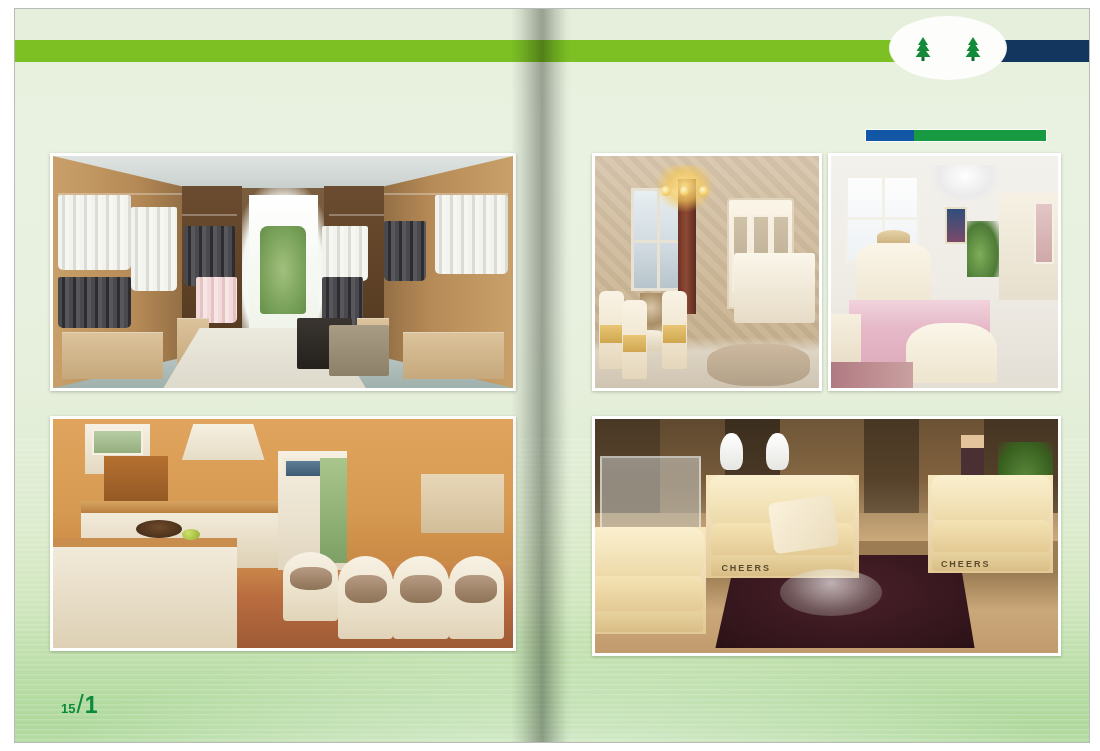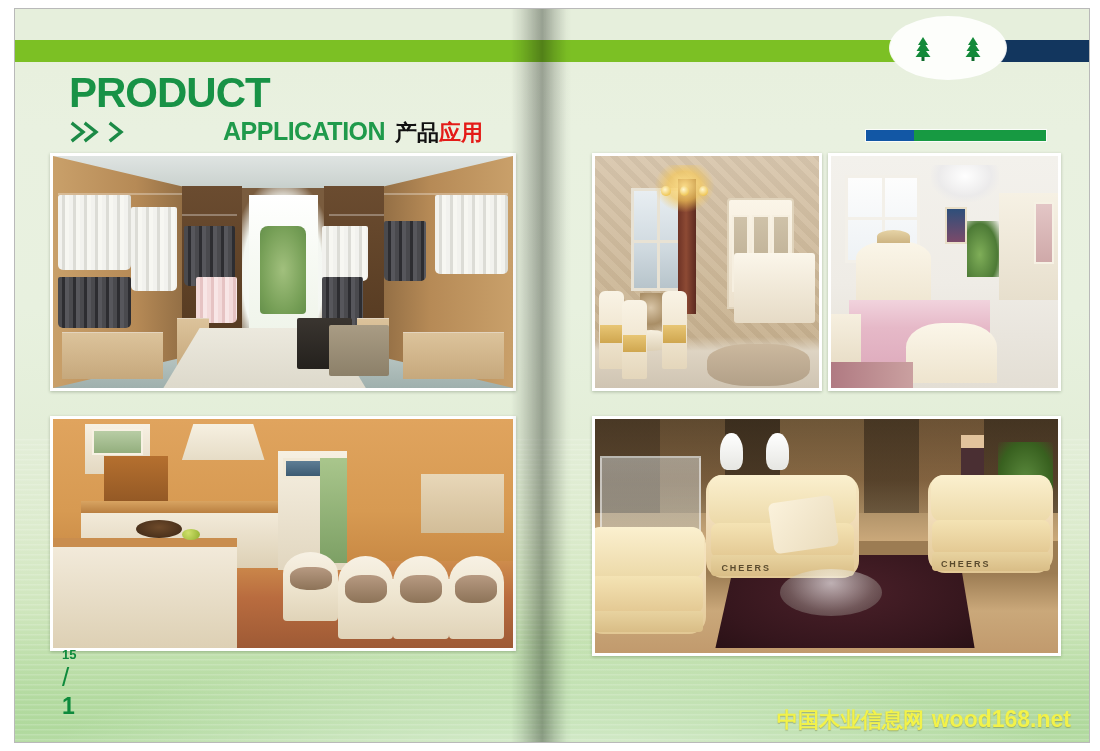--- a/index.html
+++ b/index.html
@@ -323,21 +323,21 @@
       linear-gradient(90deg, rgba(40,30,20,.5) 0 14%, rgba(60,45,28,.25) 14% 28%,
       rgba(20,15,10,.55) 28% 40%, rgba(120,95,60,.25) 40% 58%,
       rgba(35,26,16,.5) 58% 70%, rgba(110,80,50,.3) 70% 84%, rgba(30,22,14,.5) 84% 100%);}
   .sf-lamp{ position:absolute; top:6%; width:5%; height:16%;
     background:linear-gradient(180deg,#ffffff,#e6e6e2); border-radius:50% 50% 30% 30%;}
   .sf-case{ position:absolute; left:1%; top:16%; width:22%; height:44%;
     background:linear-gradient(180deg,rgba(230,238,240,.45),rgba(180,195,200,.35));
     border:2px solid rgba(255,255,255,.5);}
   .sf-sofa{ position:absolute;
     background:linear-gradient(180deg,#f6e7bd 0%,#f2debb 40%,#e2c894 100%);
-    border-radius:17px;}
+    border-radius:0;}
   .sf-sofa .back{ position:absolute; left:2%; top:0; width:96%; height:48%;
     background:linear-gradient(180deg,#fbf0cf,#ecd9a8); border-radius:12px;}
   .sf-sofa .seat{ position:absolute; left:3%; top:46%; width:94%; height:34%;
     background:linear-gradient(180deg,#f4e3b4,#e3c892); border-radius:8px;}
   .sf-sofa .skirt{ position:absolute; left:3%; bottom:2%; width:94%; height:20%;
     background:linear-gradient(180deg,#e8d3a0,#d9bd86); border-radius:4px;}
   .sf-brand{ position:absolute; bottom:5%; left:10%; font-size:9px; letter-spacing:2px;
     color:#3a2d16; font-weight:bold; font-family:"Liberation Sans",sans-serif; opacity:.8;}
   .sf-pillow{ position:absolute; width:14%; height:22%;
     background:linear-gradient(135deg,#fbf2dc,#eadcbd); border-radius:6px; transform:rotate(-8deg);}
@@ -348,21 +348,21 @@
     background:radial-gradient(ellipse at 50% 30%, rgba(255,255,255,.65), rgba(200,200,190,.35) 60%, rgba(120,120,110,.25));
     border-radius:50%;}
   .sf-person{ position:absolute; right:16%; top:7%; width:5%; height:26%;
     background:linear-gradient(180deg,#e2c39c 0 22%, #4a2f33 22% 100%);}
   .sf-plant{ position:absolute; right:1%; top:10%; width:12%; height:28%;
     background:radial-gradient(ellipse at 50% 60%, #5c8b3e, #38601f 70%, rgba(0,0,0,0));}
 
   
   #pageno{
     position:absolute; left:46px; bottom:22px; z-index:6;
-    color:#0d8a3c; font-weight:bold; display:flex; align-items:baseline;flex-direction:column;
+    color:#0d8a3c; font-weight:bold; display:flex; align-items:baseline;
   }
   #pageno .small{ font-size:13px; }
   #pageno .slash{ font-size:26px; font-weight:normal; margin:0 1px; }
   #pageno .big{ font-size:23px; }
 
   #watermark{
     position:absolute; right:18px; bottom:8px; z-index:7;
     color:#f2f24a; font-weight:bold; font-size:22px;
     letter-spacing:0px; white-space:nowrap;
     font-family:"DejaVu Sans", sans-serif;
@@ -392,34 +392,20 @@
         </svg>
       </span>
       <span class="tree t2">
         <svg viewBox="0 0 22 26" width="22" height="26" aria-hidden="true">
           <polygon points="11,1 16,9 13.5,9 17.5,15 14,15 18.5,21 3.5,21 8,15 4.5,15 8.5,9 6,9" fill="#138a39"></polygon>
           <rect x="9.5" y="21" width="3" height="4" fill="#0f6b2c"></rect>
         </svg>
       </span>
     </div>
 
-    <div id="heading">
-      <div class="h-product">PRODUCT</div>
-      <div class="h-row2">
-        <span class="chev">
-          <svg viewBox="0 0 66 24" width="66" height="24" aria-hidden="true">
-            <polyline points="4,4 14,12 4,20" fill="none" stroke="#1b8a46" stroke-width="3.4" stroke-linecap="square"></polyline>
-            <polyline points="17,4 27,12 17,20" fill="none" stroke="#1b8a46" stroke-width="3.4" stroke-linecap="square"></polyline>
-            <polyline points="42,4 52,12 42,20" fill="none" stroke="#1b8a46" stroke-width="3.4" stroke-linecap="square"></polyline>
-          </svg>
-        </span>
-        <span class="h-application">APPLICATION</span>
-        <span class="h-cn"><span class="b">产品</span><span class="r">应用</span></span>
-      </div>
-    </div>
 
     <div id="rule">
       <span class="blue"></span>
       <span class="green"></span>
     </div>
 
     <div class="photo" id="ph-closet">
       <div class="inner closet">
         <div class="cl-wall-l"></div>
           <div class="cl-wall-r"></div>
@@ -563,19 +549,15 @@
     </div>
 
     <div id="spine"></div>
 
     <div id="pageno">
       <span class="small">15</span>
       <span class="slash">/</span>
       <span class="big">1</span>
     </div>
 
-    <div id="watermark">
-      <span class="cn">中国木业信息网</span>
-      <span class="en">wood168.net</span>
-    </div>
 
   </div>
 </div>
 
 </body></html>

